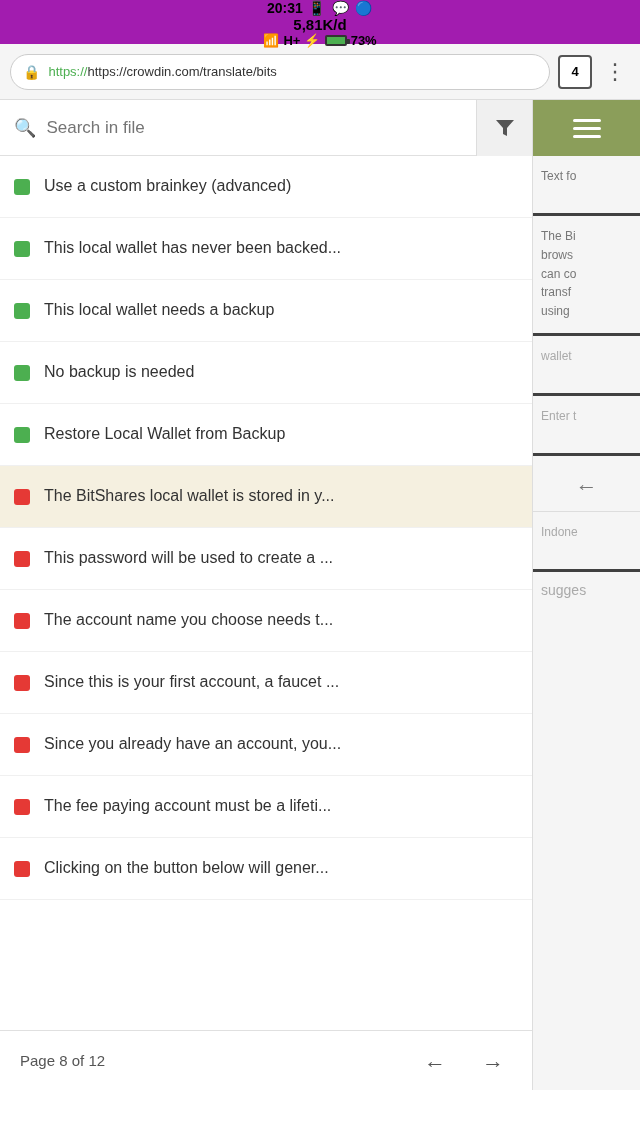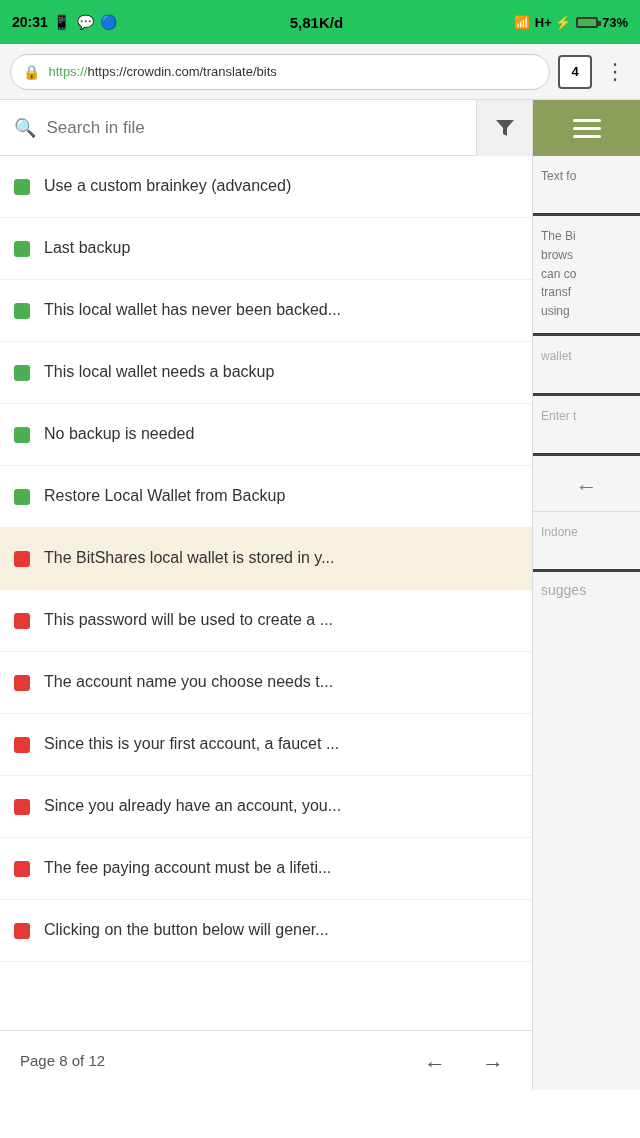--- a/index.html
+++ b/index.html
@@ -7,28 +7,29 @@
     body {
       font-family: Arial, sans-serif;
       background: #fff;
       width: 640px;
       min-height: 1138px;
       overflow-x: hidden;
     }
 
     
     .status-bar {
-      background: #22c55e;
+      background: #a21caf;
       height: 44px;
       display: flex;
       align-items: center;
       justify-content: space-between;
       padding: 0 12px;
       font-size: 14px;
       font-weight: bold;
+      flex-direction: column;
     }
     .status-left { display: flex; align-items: center; gap: 6px; }
     .status-center { font-weight: bold; font-size: 15px; }
     .status-right { display: flex; align-items: center; gap: 4px; font-size: 13px; }
     .battery-icon {
       display: inline-block;
       width: 22px; height: 11px;
       border: 2px solid #333;
       border-radius: 2px;
       position: relative;
@@ -314,24 +315,20 @@
     </div>
 
     <div class="translation-list">
 
     <div class="list-item">
           <span class="status-dot green"></span>
           <span class="item-text">Use a custom brainkey (advanced)</span>
         </div>
         <div class="list-item">
           <span class="status-dot green"></span>
-          <span class="item-text">Last backup</span>
-        </div>
-        <div class="list-item">
-          <span class="status-dot green"></span>
           <span class="item-text">This local wallet has never been backed...</span>
         </div>
         <div class="list-item">
           <span class="status-dot green"></span>
           <span class="item-text">This local wallet needs a backup</span>
         </div>
         <div class="list-item">
           <span class="status-dot green"></span>
           <span class="item-text">No backup is needed</span>
         </div>

